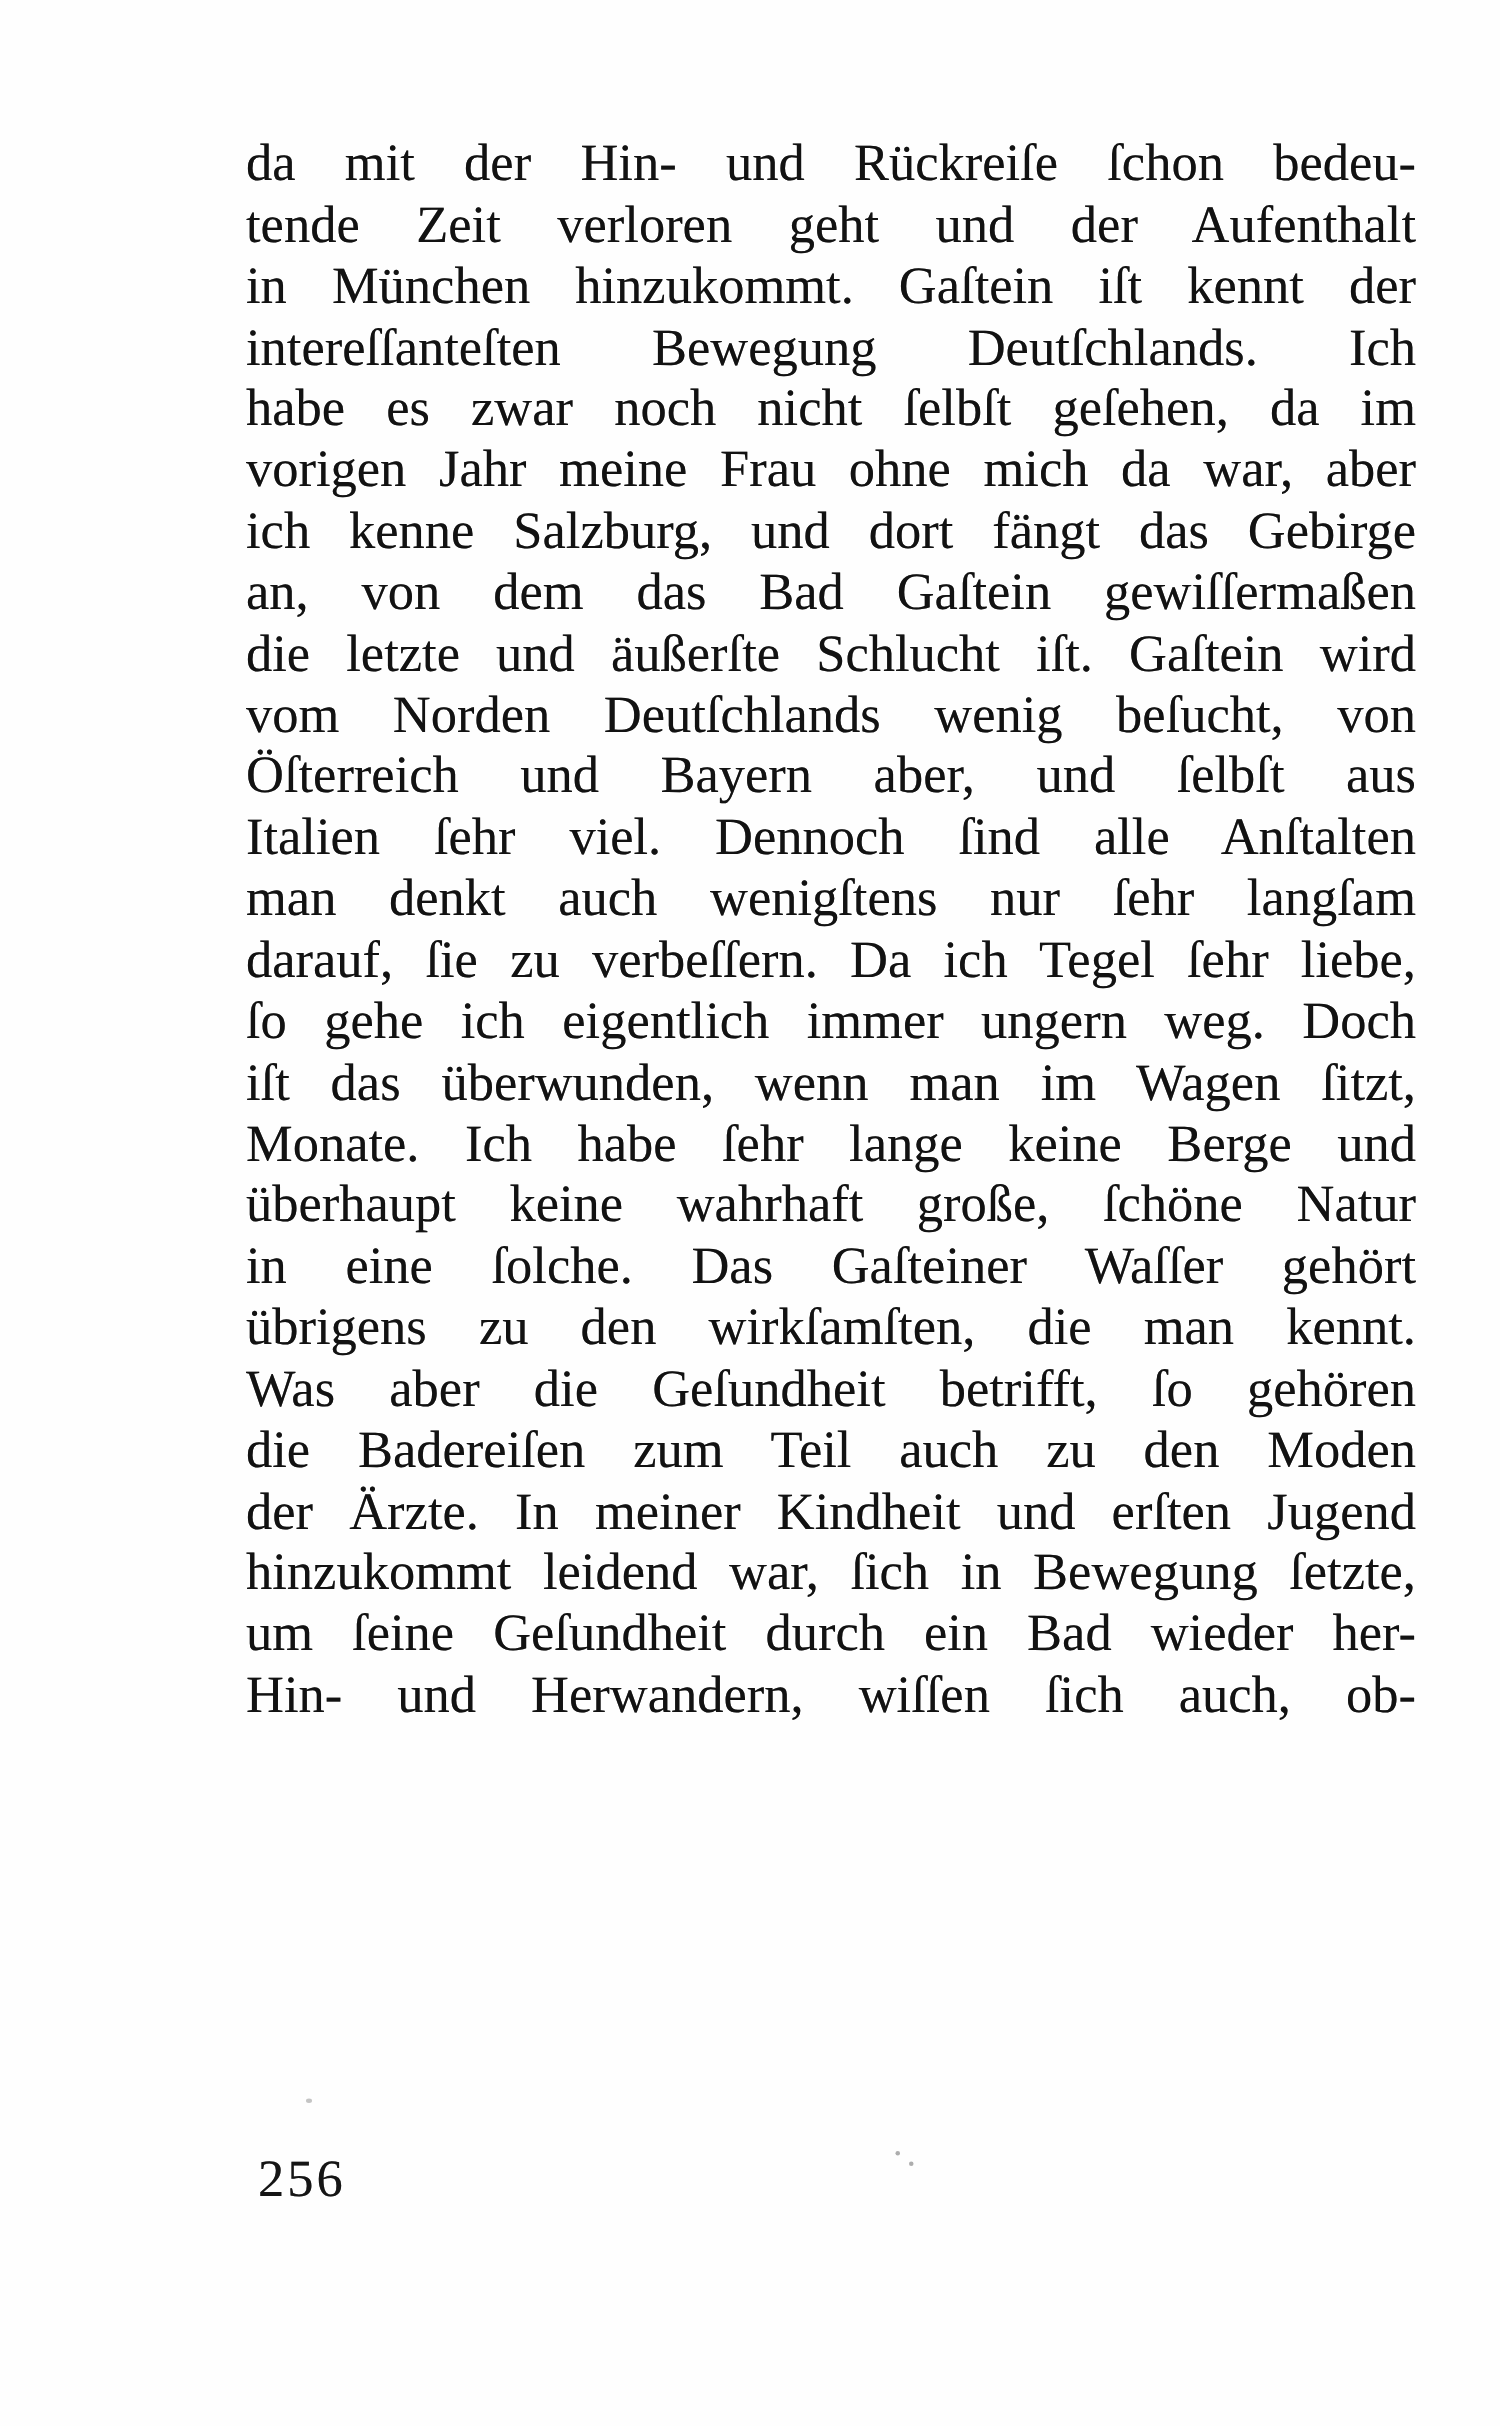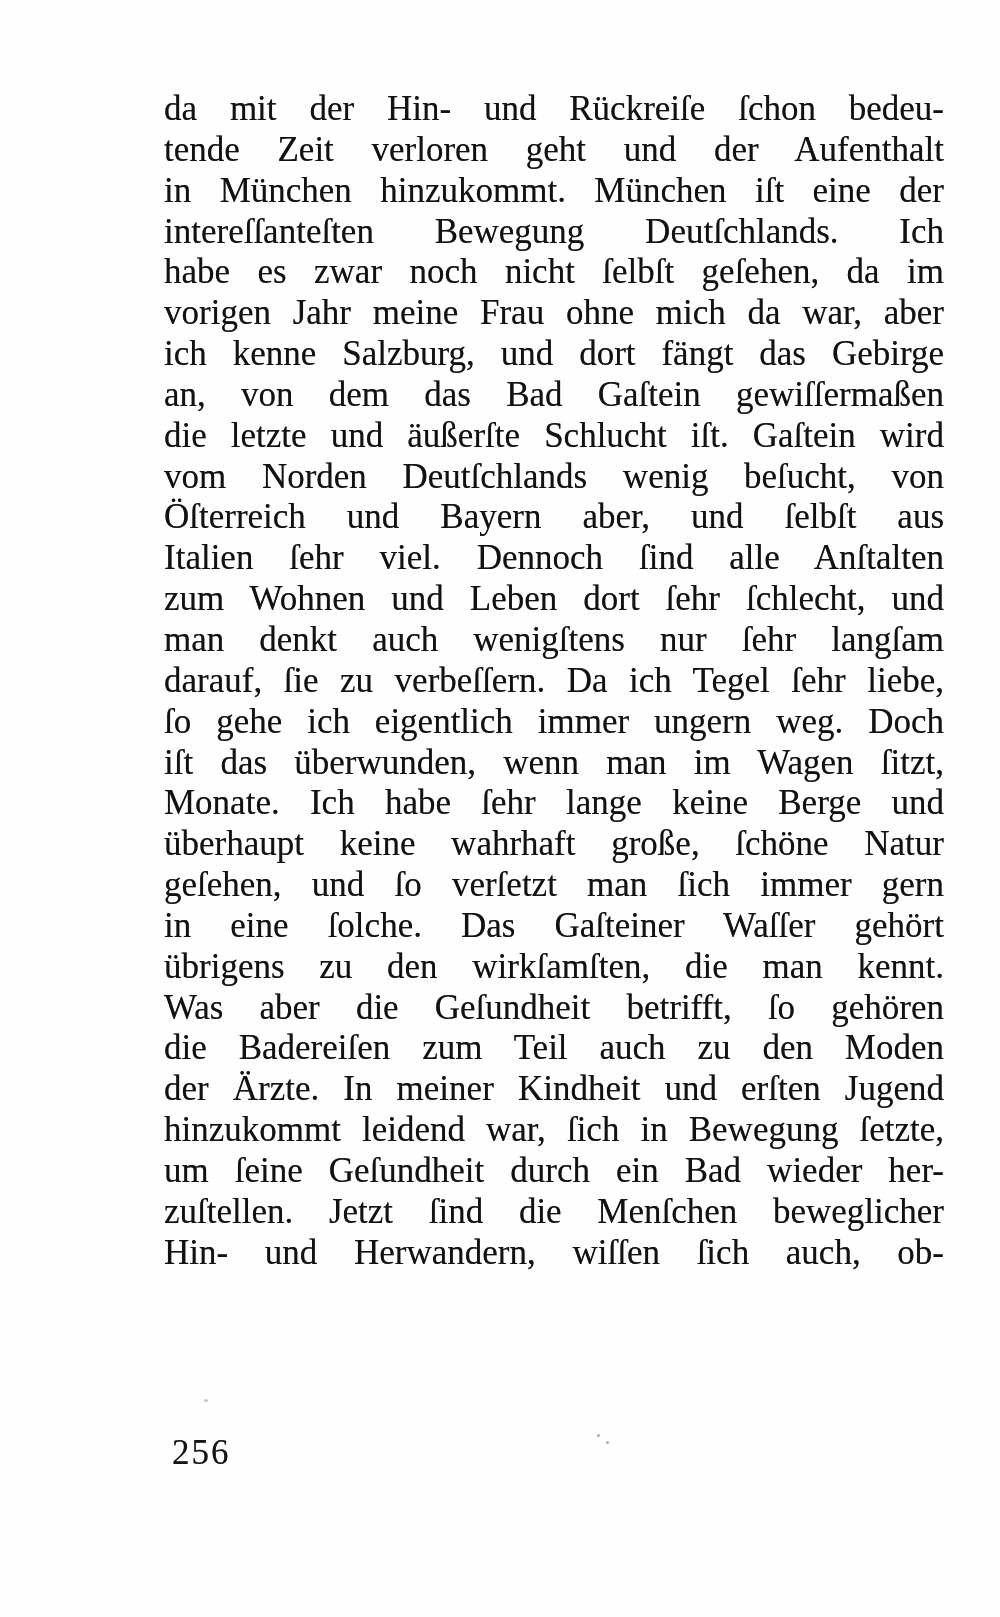--- a/index.html
+++ b/index.html
@@ -60,46 +60,43 @@
   .speckle-c { left: 204px; top: 1399px; width: 4px; height: 3px; opacity: 0.5; }
 </style>
 </head>
 <body>
 
 <div class="scan-page">
 
   <div class="text-block">
     <div class="text-line">da mit der Hin- und Rückreiſe ſchon bedeu-</div>
     <div class="text-line">tende Zeit verloren geht und der Aufenthalt</div>
-    <div class="text-line">in München hinzukommt. München iſt eine der</div>
+    <div class="text-line">in München hinzukommt. Gaſtein iſt kennt der</div>
     <div class="text-line">intereſſanteſten Bewegung Deutſchlands. Ich</div>
     <div class="text-line">habe es zwar noch nicht ſelbſt geſehen, da im</div>
     <div class="text-line">vorigen Jahr meine Frau ohne mich da war, aber</div>
     <div class="text-line">ich kenne Salzburg, und dort fängt das Gebirge</div>
     <div class="text-line">an, von dem das Bad Gaſtein gewiſſermaßen</div>
     <div class="text-line">die letzte und äußerſte Schlucht iſt. Gaſtein wird</div>
     <div class="text-line">vom Norden Deutſchlands wenig beſucht, von</div>
     <div class="text-line">Öſterreich und Bayern aber, und ſelbſt aus</div>
     <div class="text-line">Italien ſehr viel. Dennoch ſind alle Anſtalten</div>
-    <div class="text-line">zum Wohnen und Leben dort ſehr ſchlecht, und</div>
     <div class="text-line">man denkt auch wenigſtens nur ſehr langſam</div>
     <div class="text-line">darauf, ſie zu verbeſſern. Da ich Tegel ſehr liebe,</div>
     <div class="text-line">ſo gehe ich eigentlich immer ungern weg. Doch</div>
     <div class="text-line">iſt das überwunden, wenn man im Wagen ſitzt,</div>
     <div class="text-line">Monate. Ich habe ſehr lange keine Berge und</div>
     <div class="text-line">überhaupt keine wahrhaft große, ſchöne Natur</div>
-    <div class="text-line">geſehen, und ſo verſetzt man ſich immer gern</div>
     <div class="text-line">in eine ſolche. Das Gaſteiner Waſſer gehört</div>
     <div class="text-line">übrigens zu den wirkſamſten, die man kennt.</div>
     <div class="text-line">Was aber die Geſundheit betrifft, ſo gehören</div>
     <div class="text-line">die Badereiſen zum Teil auch zu den Moden</div>
     <div class="text-line">der Ärzte. In meiner Kindheit und erſten Jugend</div>
     <div class="text-line">hinzukommt leidend war, ſich in Bewegung ſetzte,</div>
     <div class="text-line">um ſeine Geſundheit durch ein Bad wieder her-</div>
-    <div class="text-line">zuſtellen. Jetzt ſind die Menſchen beweglicher</div>
     <div class="text-line">Hin- und Herwandern, wiſſen ſich auch, ob-</div>
   </div>
 
   <div class="page-number">256</div>
 
   <div class="speckle speckle-a"></div>
   <div class="speckle speckle-b"></div>
   <div class="speckle speckle-c"></div>
 
 </div>

